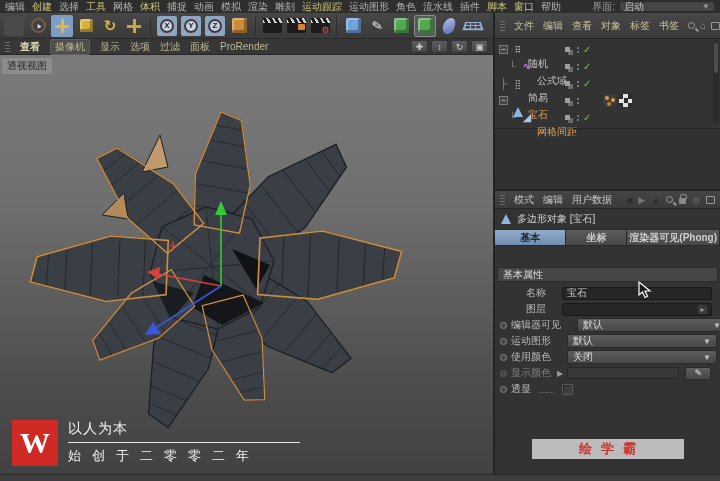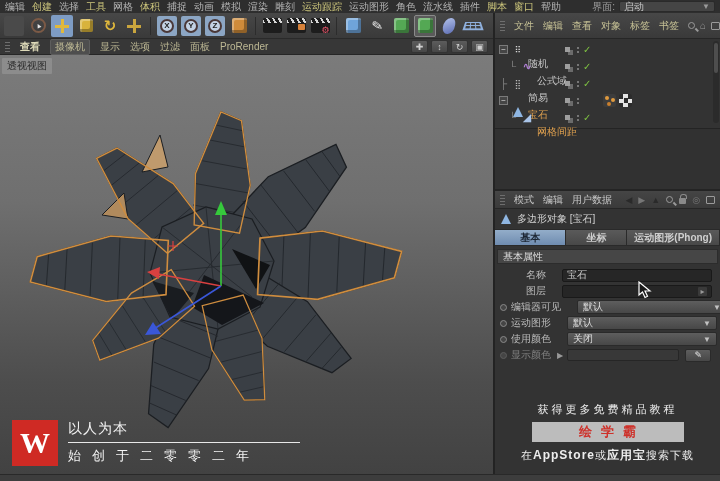--- a/index.html
+++ b/index.html
@@ -117,21 +117,21 @@
   .amicons { margin-left:auto; display:flex; gap:6px; align-items:center; color:#2a2a2a; font-size:9px; }
   .amicons .dim { color:#777; }
   .ic-lock { width:7px; height:6px; background:#8a8a8a; border-radius:1px; position:relative; margin-top:3px; }
   .ic-lock::before { content:""; position:absolute; left:1px; top:-4px; width:5px; height:4px; border:1.5px solid #8a8a8a; border-bottom:none; border-radius:3px 3px 0 0; }
   .amtitle { height:20px; display:flex; align-items:center; gap:6px; padding:0 6px; background:#333; color:#d2d2d2; flex:0 0 auto; }
   .amtabs { height:17px; display:flex; background:#3c3c3c; border-top:1px solid #2a2a2a; border-bottom:1px solid #2a2a2a; flex:0 0 auto; }
   .tab { display:flex; align-items:center; justify-content:center; border-right:1px solid #2a2a2a; background:linear-gradient(#5a5a5a,#484848); color:#cfcfcf; white-space:nowrap;font-weight:bold; }
   .tab.active { background:linear-gradient(#93adc9,#6f8cb0); color:#1c2633; font-weight:bold; }
 
   .amprops { flex:0 0 auto; padding-bottom:2px; background:#333; }
-  .amsection { height:15px; background:#464646; border:1px solid #2c2c2c; margin:3px 2px 3px; display:flex; align-items:center; padding:0 5px; color:#dedede; }
+  .amsection { height:15px; background:#464646; border:1px solid #2c2c2c; margin:21px 2px 3px; display:flex; align-items:center; padding:0 5px; color:#dedede; }
   .prow { height:16px; display:flex; align-items:center; padding:0 8px 0 5px; gap:4px; }
   .pcirc { width:7px; height:7px; border:1px solid #8a8a8a; border-radius:50%; background:#454545; flex:0 0 auto; }
   .pcirc.dim { border-color:#5c5c5c; }
   .plabel { color:#bcbcbc; white-space:nowrap; }
   .plabel.dim { color:#808080; }
   .dots { flex:1 1 auto; border-bottom:1px dotted #6a6a6a; height:8px; margin:0 4px; }
   .pctl { margin-left:auto; width:150px; flex:0 0 auto; display:flex; align-items:center; }
   .pinput { width:150px; height:13px; background:#262626; border:1px solid #191919; border-radius:2px; color:#cccccc; font-size:10px; padding:0 4px; font-family:"Liberation Sans","DejaVu Sans",sans-serif; display:flex; align-items:center; }
   input.pinput { outline:none; }
   .layerarrow { margin-left:auto; color:#0f0f0f; background:#3a3a3a; width:9px; text-align:center; border-radius:1px; font-size:8px; color:#999; }
@@ -442,21 +442,21 @@
       </div>
 
       <div class="amtitle">
         <span class="cone-s"></span>
         <span>多边形对象 [宝石]</span>
       </div>
 
       <div class="amtabs">
         <span class="tab active" style="flex:1.0">基本</span>
         <span class="tab" style="flex:0.85">坐标</span>
-        <span class="tab" style="flex:1.3">运动图形(Phong)</span>
+        <span class="tab" style="flex:1.3">渲染器可见(Phong)</span>
       </div>
 
       <div class="amprops">
         <div class="amsection">基本属性</div>
 
         <div class="prow">
           <span class="plabel" style="margin-left:26px">名称</span>
           <span class="dots"></span>
           <span class="pctl">
               <input class="pinput" value="宝石" style="">
@@ -512,27 +512,33 @@
         <div class="prow">
           <span class="pcirc dim"></span>
           <span class="plabel dim">显示颜色</span>
           <span class="parrow">▶</span>
           <span class="pctl">
               <span class="pswatch"></span>
               <span class="penbtn">✎</span>
             </span>
         </div>
 
+        <div class="prow">
+          <span class="pcirc"></span>
+          <span class="plabel">透显</span>
+          <span class="dots"></span>
+          <span class="pctl">
+              <span class="pcheck"></span>
+            </span>
+        </div>
       </div>
 
       <div class="amrest">
         <div class="ad">
-          <div class="ad1">获得更多免费精品教程</div>
           <div class="adbrand">绘学霸</div>
-          <div class="ad3"><span>在</span><b>AppStore</b><span>或</span><b>应用宝</b><span>搜索下载</span></div>
         </div>
       </div>
     </div>
   </div>
 
   <div class="statusbar"></div>
 
   <svg class="cursor" width="14" height="18" viewBox="0 0 14 18">
     <path d="M1,1 L1,14 L4.5,11 L7,16.5 L9.5,15.3 L7,10 L12,10 Z" fill="#1a1a1a" stroke="#ffffff" stroke-width="1.2"></path>
   </svg>

